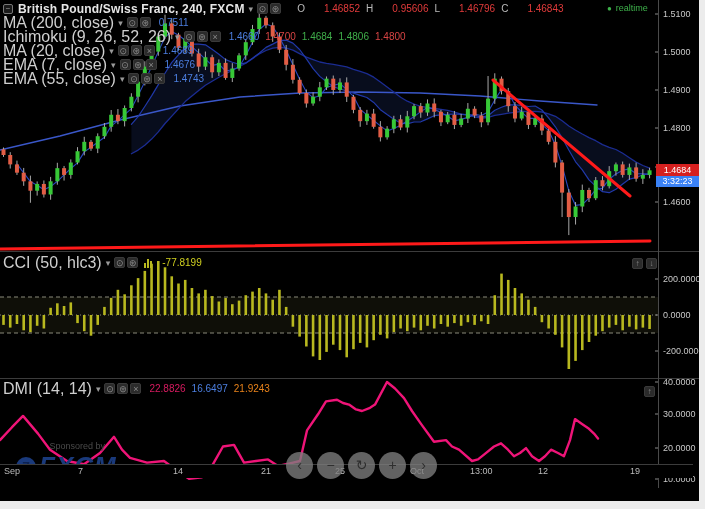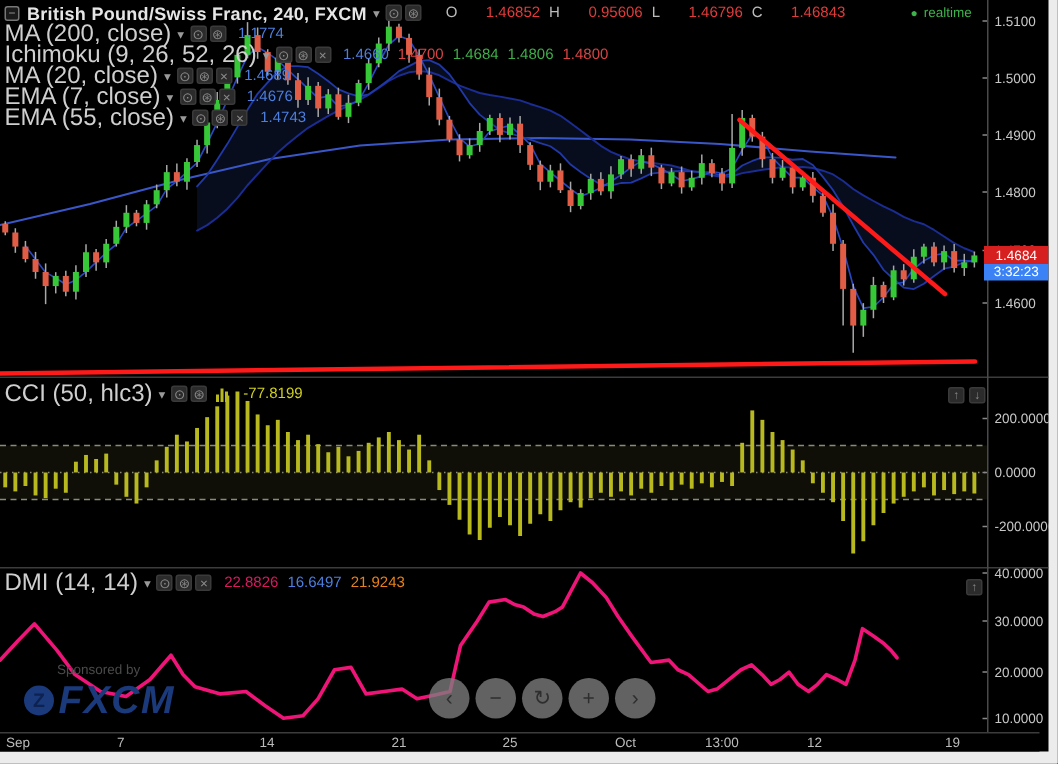--- a/index.html
+++ b/index.html
@@ -22,29 +22,29 @@
   .ohlc .v{color:#e23b3b;font-size:10px;margin-left:19px;}
   .realtime{position:absolute;top:3px;left:607px;color:#3eb24b;font-size:9px;z-index:30;}
   .realtime .dot{font-size:8px;margin-right:4px;}
   .minibars{display:inline-flex;align-items:flex-end;height:10px;margin:0 3px 0 4px;}
   .minibars i{display:block;width:2px;background:#b8b81f;margin-right:1px;}
   
   .pricetag{position:absolute;left:656px;top:164px;width:43px;z-index:25;}
   .pricetag .p{background:#d6201f;color:#fff;font-size:9px;text-align:center;padding:1px 0;}
   .pricetag .t{background:#3b82f6;color:#fff;font-size:9px;text-align:center;padding:0 0 1px 0;}
   
-  .taxis{position:absolute;left:0;top:488px;width:693px;height:13px;background:#000;border-top:1px solid #3c3c3c;z-index:20;}
+  .taxis{position:absolute;left:0;top:464px;width:693px;height:13px;background:#000;border-top:1px solid #3c3c3c;z-index:20;}
   .tlabel{position:absolute;top:1px;color:#bbb;font-size:9px;}
   
   .nav{position:absolute;left:286px;top:452px;display:flex;z-index:40;}
   .nav .b{width:27px;height:27px;border-radius:50%;background:rgba(125,125,125,.78);color:#2e2e2e;
           font-size:14px;line-height:27px;text-align:center;margin-right:4px;cursor:pointer;user-select:none;}
   
   .wm{position:absolute;left:16px;top:441px;z-index:15;}
-  .wm .sp{color:#4a4a4a;font-size:9px;margin-left:22px;}
+  .wm .sp{color:#4a4a4a;font-size:9px;margin-left:22px;text-align:center;}
   .wm .brand{display:flex;align-items:center;}
   .wm .logo{width:20px;height:20px;border-radius:50%;background:#1a3a7c;color:#0d2250;font-weight:bold;
             font-size:13px;line-height:20px;text-align:center;margin-right:3px;}
   .wm .fx{color:#1a3a7c;font-size:26px;font-weight:bold;font-style:italic;letter-spacing:1px;}
   .panebtn{position:absolute;width:11px;height:11px;background:#2b2b2b;border:1px solid #3a3a3a;color:#888;
            font-size:8px;line-height:10px;text-align:center;border-radius:2px;cursor:pointer;z-index:25;box-sizing:border-box;}
 </style>
 </head>
 <body>
 
@@ -403,21 +403,21 @@
             <span class="k">C</span>
             <span class="v">1.46843</span>
           </div>
       </div>
       <div id="indicator-rows">
           <div class="lrow">
             <span class="lbl">MA (200, close)</span>
             <span class="caret">▾</span>
             <div class="ibox">⊙</div>
             <div class="ibox">⊛</div>
-            <span class="val" style="color: rgb(76, 127, 224);">1.1774</span>
+            <span class="val" style="color: rgb(76, 127, 224);">0.7511</span>
           </div>
           <div class="lrow">
             <span class="lbl">Ichimoku (9, 26, 52, 26)</span>
             <span class="caret">▾</span>
             <div class="ibox">⊙</div>
             <div class="ibox">⊛</div>
             <div class="ibox">×</div>
             <span class="val" style="color: rgb(76, 127, 224);">1.4660</span>
             <span class="val" style="color: rgb(216, 68, 68);">1.4700</span>
             <span class="val" style="color: rgb(63, 174, 74);">1.4684</span>

